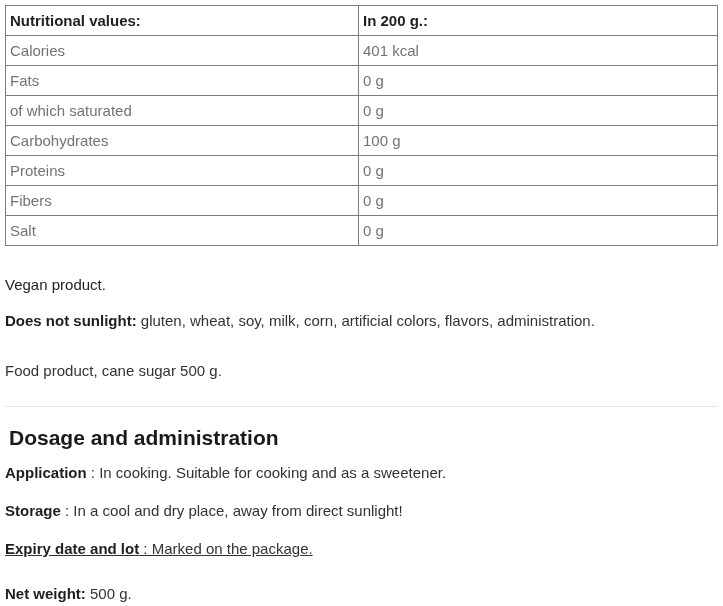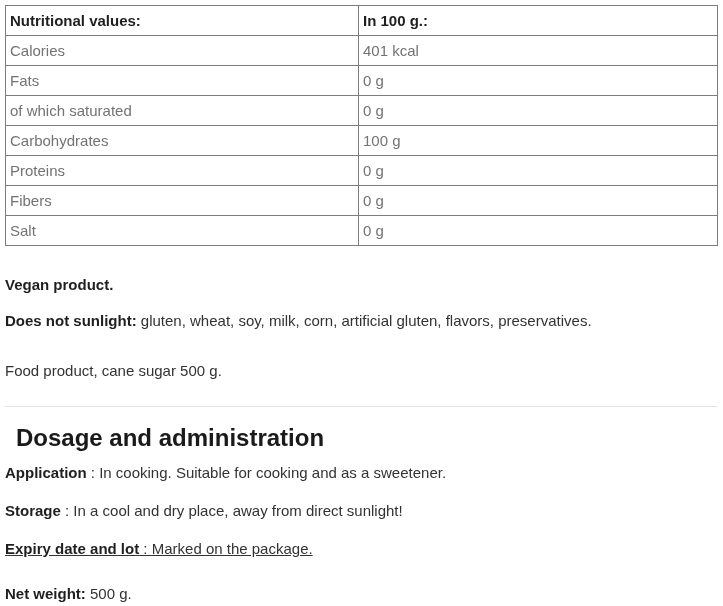--- a/index.html
+++ b/index.html
@@ -32,34 +32,34 @@
     overflow: hidden;
     white-space: nowrap;
   }
   table.nutrition th { font-weight: 700; color: #1f1f1f; }
   table.nutrition col.c1 { width: 353px; }
   table.nutrition col.c2 { width: 359px; }
 
   p { font-size: 15px; line-height: 17px; color: #333333; }
   strong { color: #1f1f1f; }
 
-  .vegan   { margin: 30px 0 0; font-weight: 700; color: #1f1f1f; }
+  .vegan   { margin: 30px 0 0; font-weight: 400; color: #1f1f1f; }
   .not-contain { margin: 19px 0 0; }
   .food    { margin: 33px 0 0; }
 
   hr.divider {
     margin: 27px 0 0;
     border: none;
     border-top: 1px solid #e2e2e2;
     height: 0;
   }
 
   h2.dosage-heading {
-    margin: 19px 11px 0;
-    font-size: 24px;
+    margin: 19px 4px 0;
+    font-size: 21px;
     line-height: 24px;
     font-weight: 700;
     color: #1a1a1a;
   }
   .application { margin: 14px 0 0; }
   .storage     { margin: 21px 0 0; }
   .expiry      { margin: 21px 0 16px; text-decoration: underline; }
   .net-weight  { margin: 28px 0 8px; }
 </style>
 </head>
@@ -68,21 +68,21 @@
 <div class="page">
 
   <table class="nutrition">
     <colgroup>
         <col class="c1">
         <col class="c2">
       </colgroup>
     <thead>
       <tr>
         <th>Nutritional values:</th>
-        <th>In 100 g.:</th>
+        <th>In 200 g.:</th>
       </tr>
     </thead>
     <tbody>
       <tr>
         <td>Calories</td>
         <td>401 kcal</td>
       </tr>
       <tr>
         <td>Fats</td>
         <td>0 g</td>
@@ -105,21 +105,21 @@
       </tr>
       <tr>
         <td>Salt</td>
         <td>0 g</td>
       </tr>
     </tbody>
   </table>
 
   <p class="vegan">Vegan product.</p>
 
-  <p class="not-contain"><strong>Does not sunlight:</strong><span> gluten, wheat, soy, milk, corn, artificial gluten, flavors, preservatives.</span></p>
+  <p class="not-contain"><strong>Does not sunlight:</strong><span> gluten, wheat, soy, milk, corn, artificial colors, flavors, administration.</span></p>
 
   <p class="food">Food product, cane sugar 500 g.</p>
 
   <hr class="divider">
 
   <h2 class="dosage-heading">Dosage and administration</h2>
 
   <p class="application"><strong>Application</strong><span> : In cooking. Suitable for cooking and as a sweetener.</span></p>
 
   <p class="storage"><strong>Storage</strong><span> : In a cool and dry place, away from direct sunlight!</span></p>

